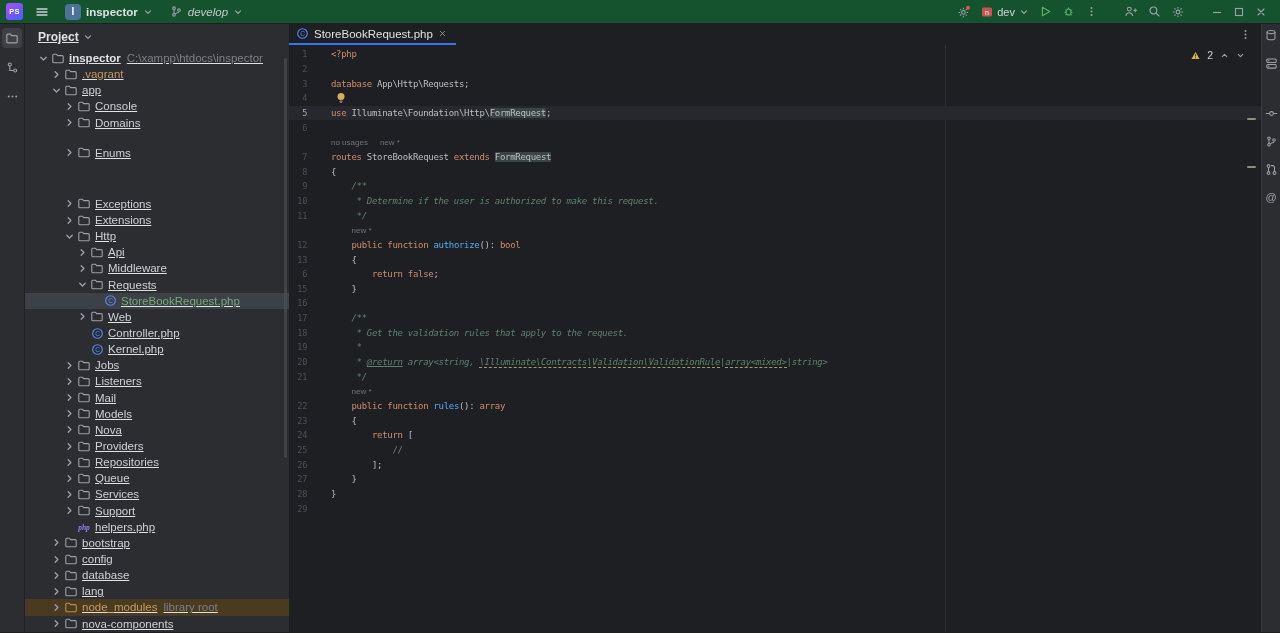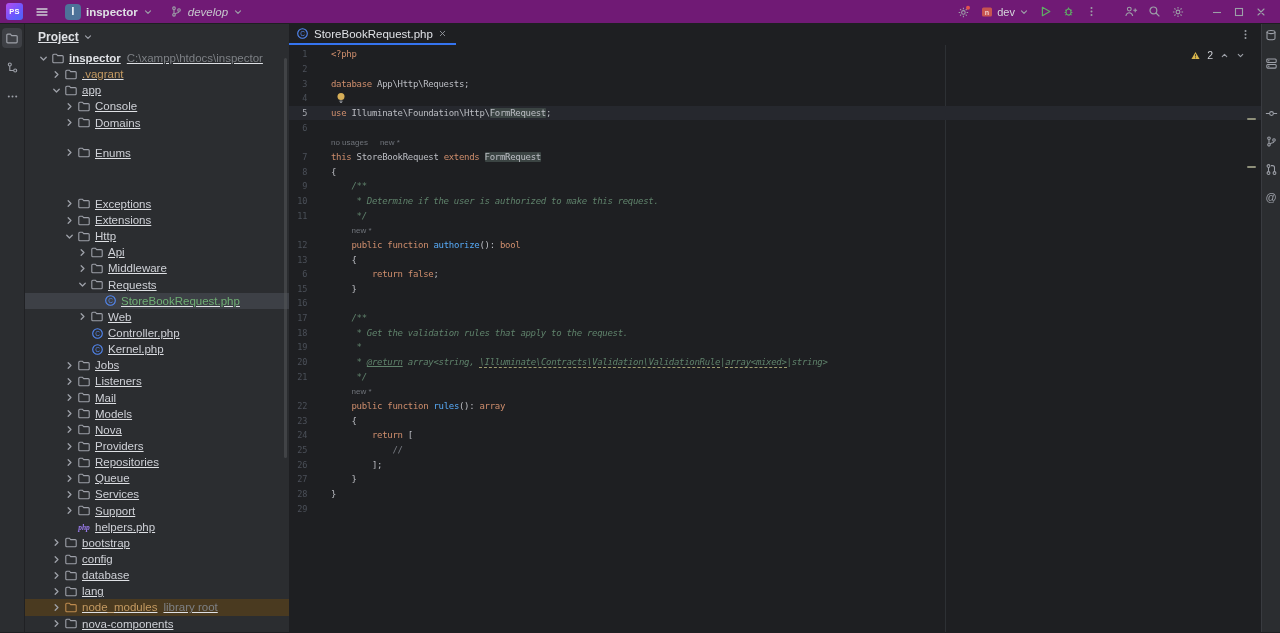--- a/index.html
+++ b/index.html
@@ -1,19 +1,19 @@
 <!DOCTYPE html>
 <html><head>
 <meta charset="utf-8">
 <style>
   html,body{margin:0;padding:0;background:#1e1f22;}
   *{box-sizing:border-box;}
   .app{position:relative;width:1280px;height:633px;background:#1e1f22;font-family:"Liberation Sans",sans-serif;color:#dfe1e5;overflow:hidden;font-size:11.5px;-webkit-font-smoothing:antialiased;}
   
-  .titlebar{height:24px;background:#701a75;border-bottom:1px solid #1e1f22;display:flex;align-items:center;justify-content:space-between;padding:0 8px 0 6px;}
+  .titlebar{height:24px;background:#14532d;border-bottom:1px solid #1e1f22;display:flex;align-items:center;justify-content:space-between;padding:0 8px 0 6px;}
   .tb-left{display:flex;align-items:center;gap:9px;}
   .logo{width:17px;height:17px;border-radius:3px;background:linear-gradient(135deg,#b74cf0 0%,#6b57ff 60%,#4a66f5 100%);color:#fff;font-size:7.5px;font-weight:bold;display:flex;align-items:center;justify-content:center;letter-spacing:.3px;}
   .tb-btn{display:flex;align-items:center;justify-content:center;color:#ced0d6;padding:3px;border-radius:4px;cursor:default;}
   .chip{display:flex;align-items:center;gap:5px;padding:2px 4px;border-radius:4px;color:#dfe1e5;}
   .avatar{width:16px;height:16px;border-radius:4px;background:#4d7299;color:#fff;font-size:10px;font-weight:bold;display:flex;align-items:center;justify-content:center;}
   .chip .name{font-weight:600;}
   .chip .vcsname{font-weight:400;color:#c6c8cd;font-style:italic;}
   .chev-s{color:#9da0a8;display:flex;align-items:center;}
   .tb-right{display:flex;align-items:center;}
   .tb-right .tb-item{display:flex;align-items:center;gap:4px;color:#ced0d6;padding:3px 5px;border-radius:4px;}
@@ -787,21 +787,21 @@
             <div class="code-row">
               <div class="ln">6</div>
               <div class="ct"></div>
             </div>
             <div class="code-row">
               <div class="ln"></div>
               <div class="ct"><span></span><span class="inlay">no usages</span><span class="inlay">new *</span></div>
             </div>
             <div class="code-row">
               <div class="ln">7</div>
-              <div class="ct"><span class="tk-kw">this</span><span class="tk-def"> StoreBookRequest </span><span class="tk-kw">extends</span><span class="tk-def"> </span><span class="tk-hl">FormRequest</span></div>
+              <div class="ct"><span class="tk-kw">routes</span><span class="tk-def"> StoreBookRequest </span><span class="tk-kw">extends</span><span class="tk-def"> </span><span class="tk-hl">FormRequest</span></div>
             </div>
             <div class="code-row">
               <div class="ln">8</div>
               <div class="ct"><span class="tk-def">{</span></div>
             </div>
             <div class="code-row">
               <div class="ln">9</div>
               <div class="ct"><span class="tk-doc">    /**</span></div>
             </div>
             <div class="code-row">

